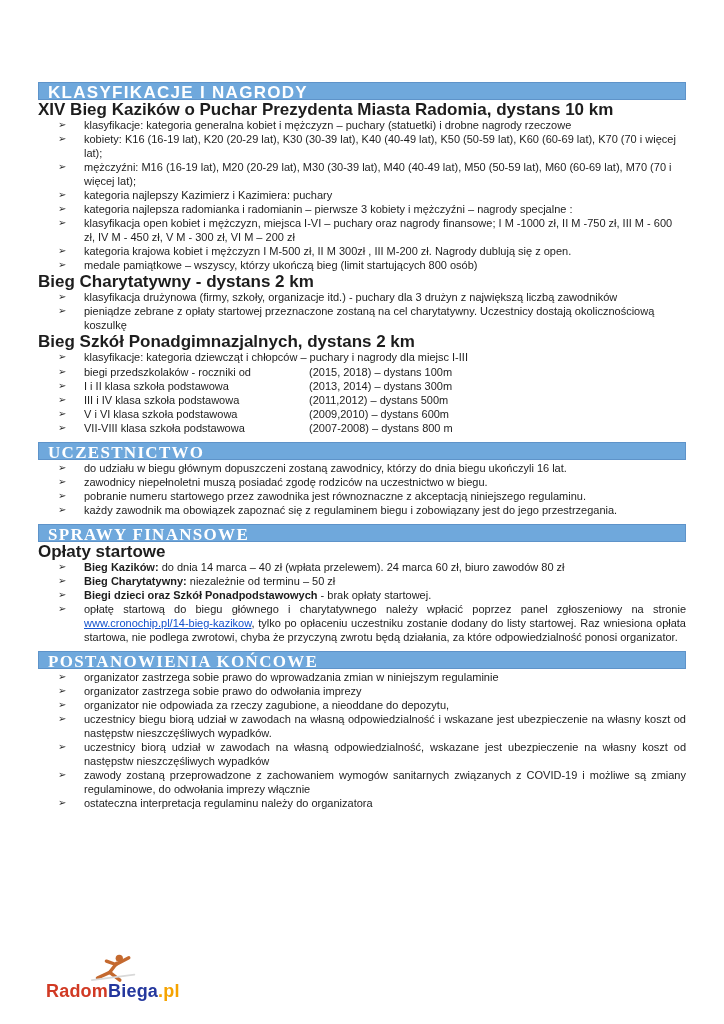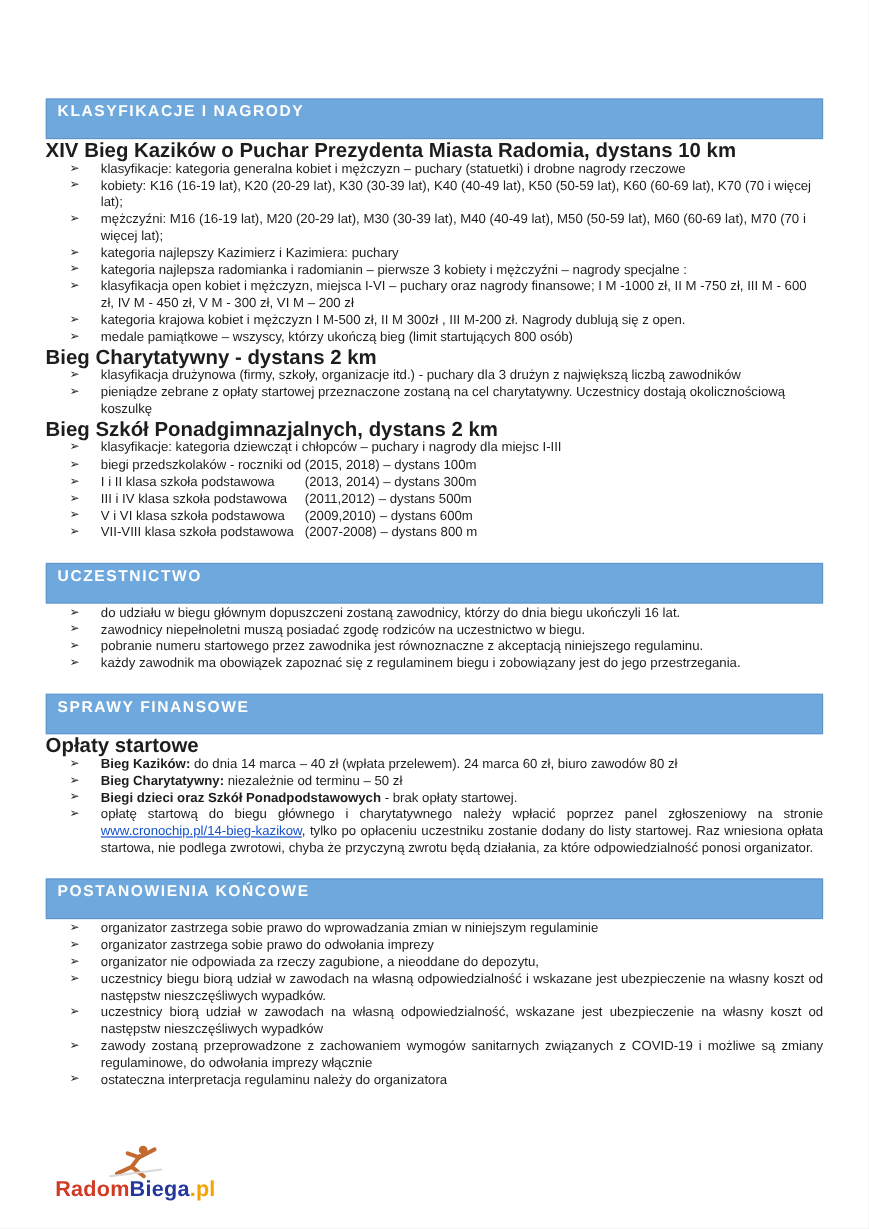--- a/index.html
+++ b/index.html
@@ -5,33 +5,33 @@
   html,body{margin:0;padding:0;background:#e9e9e9;}
   .page{
     position:relative;width:724px;height:1024px;margin:0 auto;
     background:#ffffff;overflow:hidden;
     font-family:"Liberation Sans",sans-serif;color:#1d1d1d;
     font-size:11px;line-height:14px;
   }
   .content{position:absolute;left:38px;right:38px;top:82px;}
   .bar{
     background:#6FA8DC;color:#ffffff;font-weight:bold;
-    font-size:13px;line-height:15px;letter-spacing:1.3px;
-    padding:3px 10px 16px 10px;
+    font-size:17px;line-height:15px;letter-spacing:1.3px;
+    padding:3px 10px 0 10px;
     box-shadow:inset 0 0 0 1px rgba(80,130,185,.55);
   }
-  .bar.mt{margin-top:18px;}
+  .bar.mt{margin-top:7px;font-family:Liberation Serif, serif;}
   .subhead{font-weight:bold;font-size:17px;line-height:14px;margin-top:3px;}
   .note{line-height:14px;margin-top:1px;}
   .list{margin-top:1px;}
   .li{display:flex;margin-left:20px;}
   .marker{flex:0 0 26px;font-size:10px;line-height:14px;color:#2a2a2a;}
   .li-body{flex:1;line-height:14px;}
   .li.justify .li-body{text-align:justify;}
-  .kids-label{display:inline-block;width:170px;}
+  .kids-label{display:inline-block;width:225px;}
   .link{color:#1352CC;text-decoration:underline;cursor:pointer;}
   b{font-weight:bold;margin-top:14px;}
   
   .logo{position:absolute;left:46px;top:952px;width:132px;text-align:center;}
   .logo svg{display:block;margin:0 auto -3px auto;}
   .logo-text{font-size:18px;font-weight:bold;line-height:16px;letter-spacing:.2px;}
   .lr{color:#d13a24;}
   .lb{color:#24379d;}
   .lp{color:#f5a300;}
   .director{position:absolute;right:38px;top:997px;font-size:11px;line-height:14px;white-space:nowrap;}

